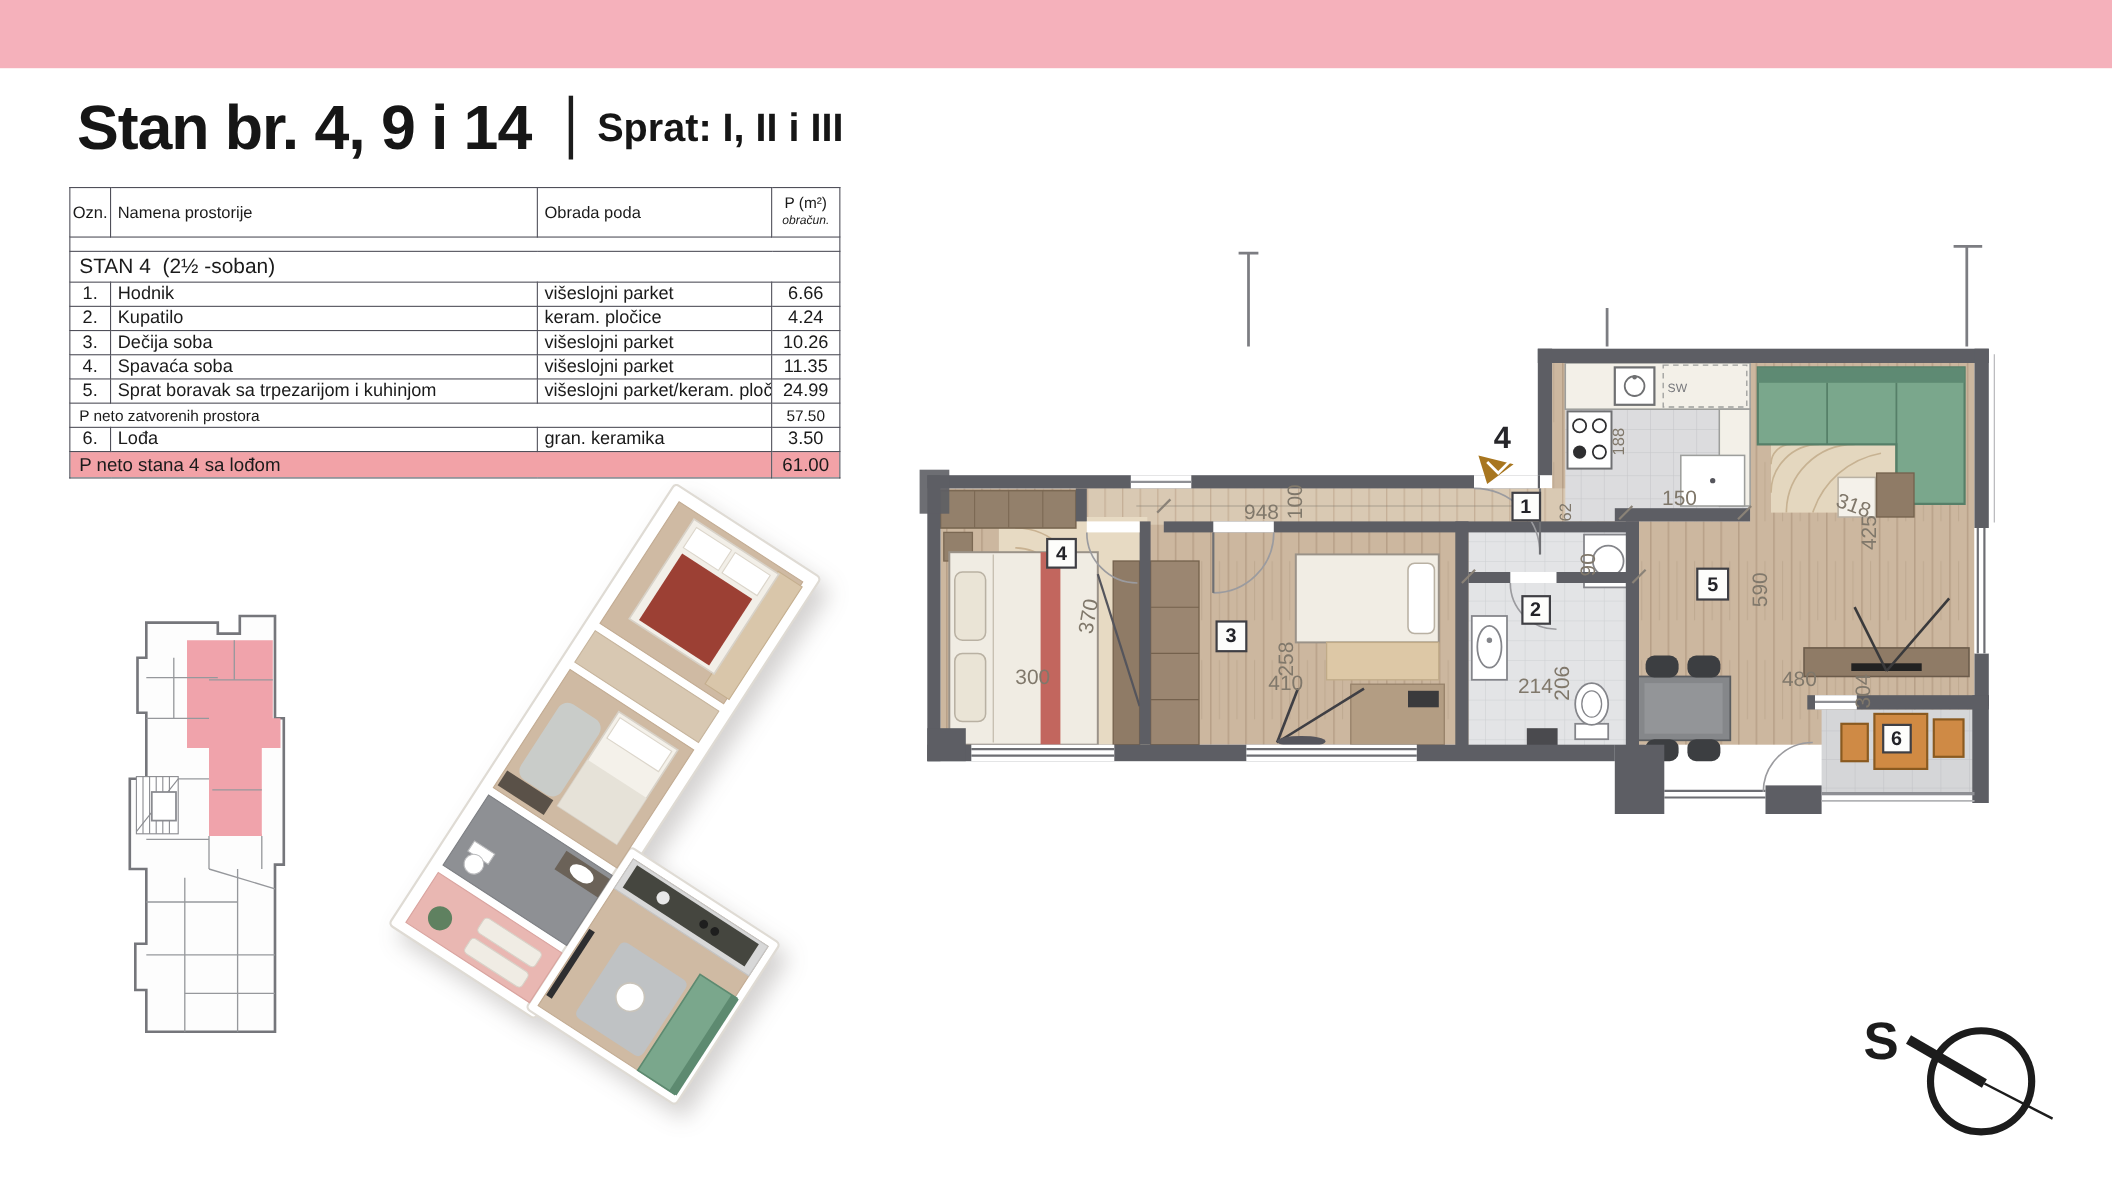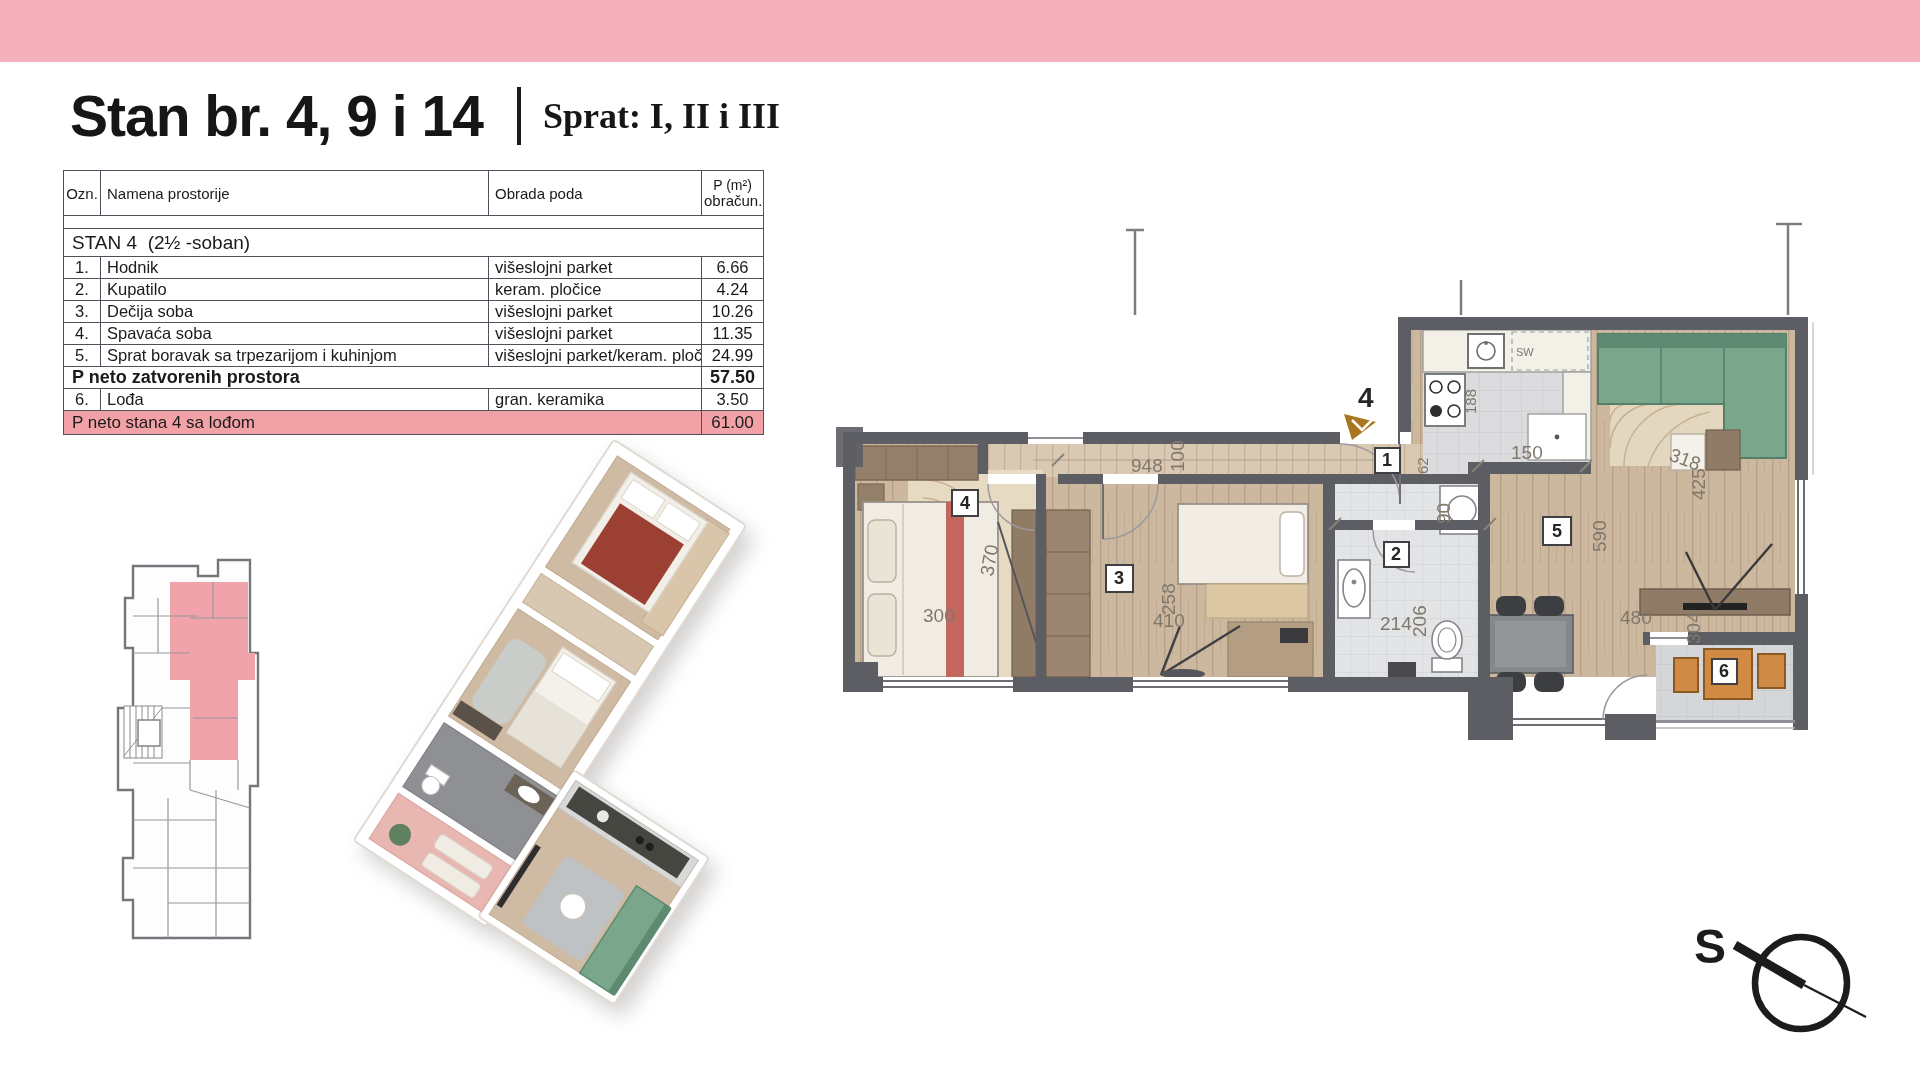--- a/index.html
+++ b/index.html
@@ -7,41 +7,41 @@
         font-family:"Liberation Sans",sans-serif;color:#1b1b1b;}
   .abs{position:absolute;}
 
   
   #topbar{left:0;top:0;width:1920px;height:62px;background:#f5b1bb;}
 
   
   #title-row{left:70px;top:76px;height:80px;display:flex;align-items:center;}
   #main-title{font-size:57px;font-weight:800;letter-spacing:-1px;color:#161616;}
   #title-divider{width:4px;height:58px;background:#1c1c1c;margin:0 22px 0 34px;}
-  #floor-label{font-size:36px;font-weight:700;color:#161616;font-family:Liberation Serif, serif;}
+  #floor-label{font-size:36px;font-weight:700;color:#161616;}
   #type-badge{margin-left:32px;background:#f3a6b5;border-radius:28px;padding:11px 30px;
               font-size:24px;font-weight:700;color:#181818;letter-spacing:.5px;}
 
   
   #area-table-wrap{left:63px;top:170px;border-radius:10px;}
   table.area-table{border-collapse:collapse;table-layout:fixed;width:700px;background:#fff;}
   .area-table td,.area-table th{border:1px solid #50505a;padding:0 6px;font-weight:400;
      color:#1a1a1a;overflow:hidden;white-space:nowrap;}
   .area-table th{font-size:15px;text-align:left;vertical-align:middle;}
   .area-table .hdr th{height:44px;}
   .area-table .hdr .c{text-align:center;padding:0 2px;}
   .area-table .hdr .area-h{font-size:14px;line-height:15px;}
-  .area-table .hdr .area-h .small{font-size:15px;}
+  .area-table .hdr .area-h .small{font-size:11px;font-style:italic;}
   .area-table tr.spacer td{height:12px;border-left:1px solid #50505a;border-right:1px solid #50505a;}
   .area-table tr.section td{height:27px;font-size:19px;padding-left:8px;}
   .area-table tr.r td{height:21px;font-size:16.5px;}
   .area-table td.ozn{text-align:center;font-size:15px;}
   .area-table td.fin{font-size:15px;}
   .area-table td.ar{text-align:center;font-size:17px;}
-  .area-table tr.sum td{height:21px;font-size:18px;font-weight:bold;}
+  .area-table tr.sum td{height:21px;font-size:14px;}
   .area-table tr.total td{height:23px;font-size:17px;background:#f2a2a7;}
   .area-table td.lbl{padding-left:8px;}
 
   svg text{font-family:"Liberation Sans",sans-serif;}
   .dim{fill:#80786b;font-size:19px;}
   .dim-s{fill:#80786b;font-size:15px;}
   .roomno{font-size:18px;font-weight:600;fill:#232328;}
   #iso3d{filter:drop-shadow(8px 12px 10px rgba(60,50,45,.22));}
 </style>
 </head>

